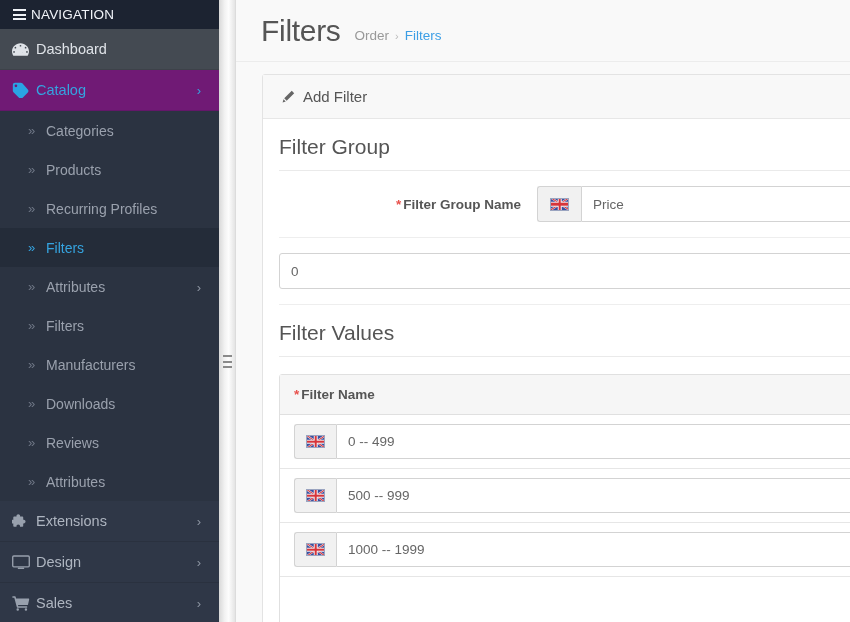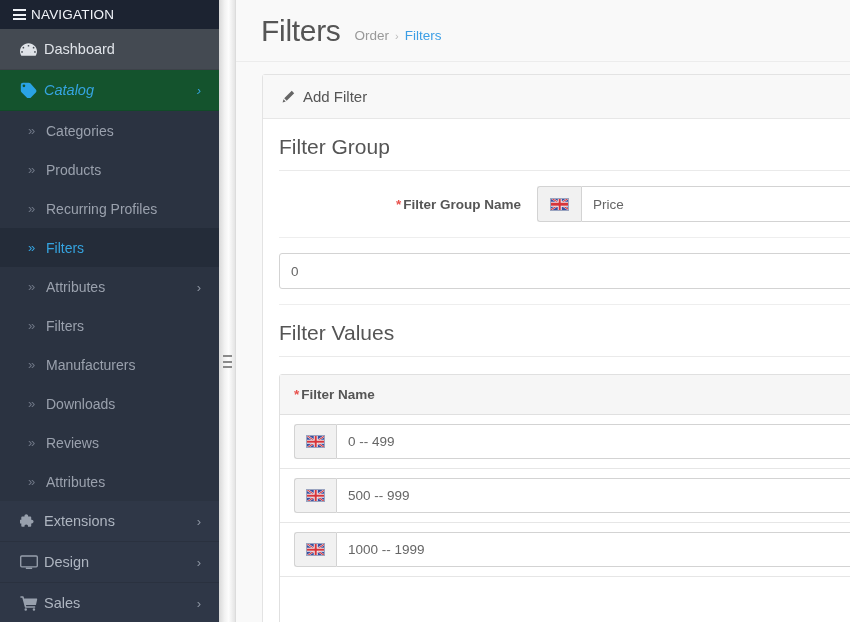--- a/index.html
+++ b/index.html
@@ -39,35 +39,35 @@
     display: block;
     height: 2px; width: 13px;
     background: #f0f3f8;
     margin-bottom: 2.5px;
   }
   .nav-header .label { font-weight: normal; }
 
   .nav-item {
     display: flex; align-items: center;
     height: 41px;
-    padding-left: 20px;
+    padding-left: 12px;
     color: #aeb5c0;
     font-size: 14.5px;
     position: relative;
     cursor: pointer;
     border-bottom: 1px solid rgba(0,0,0,0.10);
   }
   .nav-item .ic {
     width: 24px; min-width: 24px;
     display: flex; align-items: center; justify-content: flex-start;
     color: #98a0ad;
   }
   .nav-item.top-dash { background: #444a52; color: #dfe3e8; }
   .nav-item.top-dash .ic { color: #dfe3e8; }
-  .nav-item.open { background: #14532d; color: #35a4e0; font-style: italic; }
+  .nav-item.open { background: #701a75; color: #35a4e0; }
   .nav-item.open .ic { color: #2aa3e4; }
   .nav-item .caret {
     position: absolute; right: 18px; top: 50%;
     transform: translateY(-50%);
     font-size: 13px; color: #8c94a1;
   }
   .nav-item.open .caret { color: #35a4e0; }
 
   .sub-item {
     display: flex; align-items: center;

